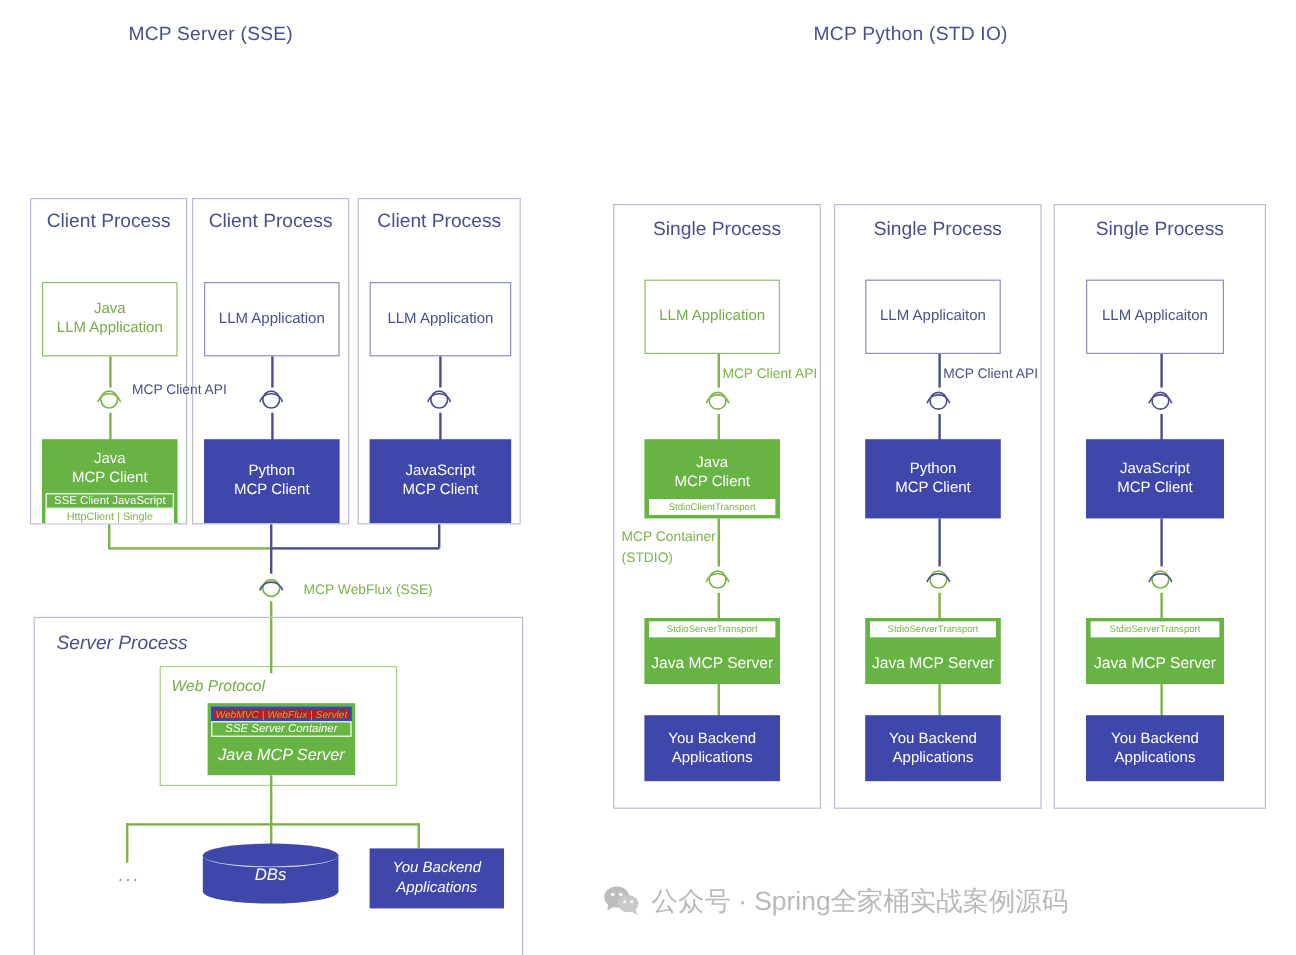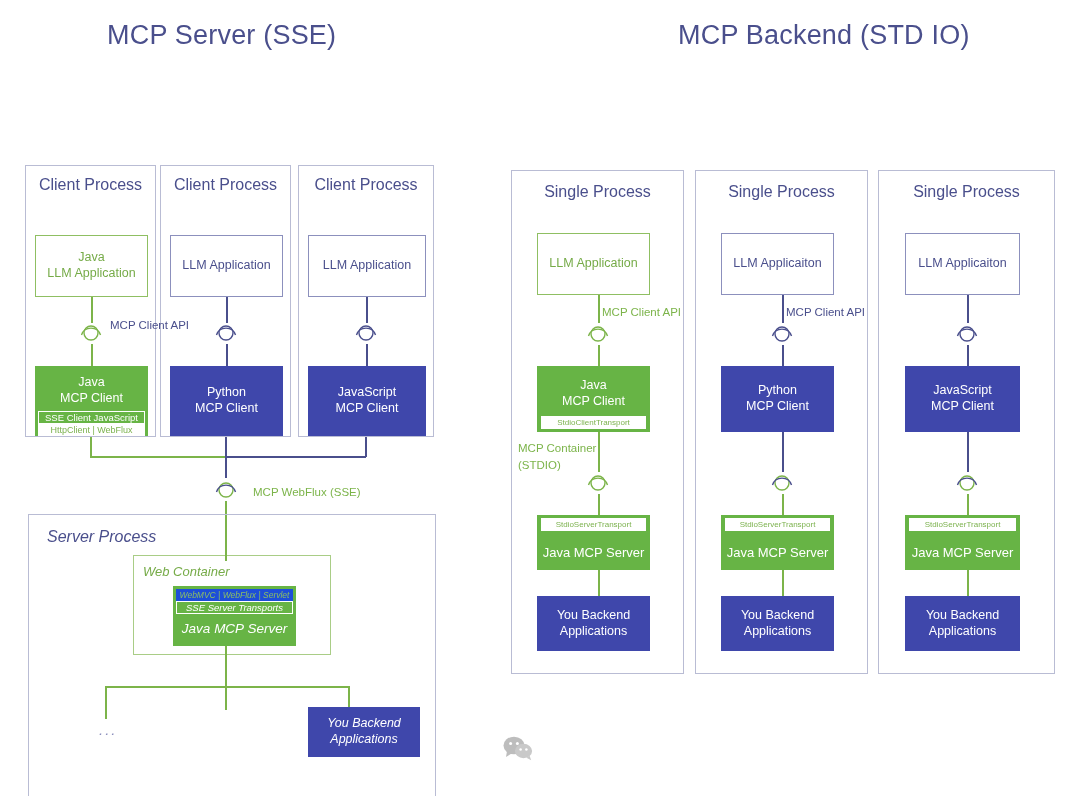--- a/index.html
+++ b/index.html
@@ -8,21 +8,21 @@
     background:#ffffff;
     font-family:"Liberation Sans","DejaVu Sans",sans-serif;
     position:relative;
     overflow:hidden;
     color:#4a4f8c;
   }
   .abs{position:absolute;}
 
   
   .diagram-title{
-    font-size:27px;
+    font-size:16px;
     color:#4a4f8c;
     letter-spacing:.2px;
     white-space:nowrap;
   }
 
   
   .proc-frame{
     position:absolute;
     border:1px solid #b9bcd4;
     background:#ffffff;
@@ -99,24 +99,24 @@
     font-size:9.5px;
     background:transparent;
   }
   .chip-white{              
     background:#ffffff;
     border:1px solid #ffffff;
     color:#7cb24e;
     font-size:9px;
   }
   .chip-white-g{
-    background:#701a75;
+    background:#b91c1c;
     color:#8cbf63;
     font-size:8.5px;
-    border:6px solid #1d4ed8;
+    border:2px solid #1d4ed8;
   }
 
   
   .line-v{position:absolute;width:1.5px;}
   .line-h{position:absolute;height:1.5px;}
   .g{background:#7cb44a;}
   .b{background:#4a4f8c;}
 
   
   .socket{position:absolute;width:30px;height:30px;}
@@ -165,21 +165,21 @@
     color:#b9b9b9;font-size:22px;
     font-family:"Liberation Sans","DejaVu Sans",sans-serif;
     white-space:nowrap;
   }
   .watermark svg{display:block;}
 </style>
 </head>
 <body>
 
 <div class="diagram-title abs" style="left:107px;top:20px;">MCP Server (SSE)</div>
-<div class="diagram-title abs" style="left:678px;top:20px;">MCP Backend (STD IO)</div>
+<div class="diagram-title abs" style="left:678px;top:20px;">MCP Python (STD IO)</div>
 
 <div class="proc-frame clip-panel" style="left:25px;top:165px;width:131px;height:272px;">
   <div class="proc-title" style="top:10px;">Client Process</div>
 
   <div class="box box-outline-green" style="left:9px;top:69px;width:113px;height:62px;">
     <span>Java</span>
     <span>LLM Application</span>
   </div>
 
   <div class="line-v g" style="left:65px;top:131px;height:26px;"></div>
@@ -189,21 +189,21 @@
       <path d="M5.5 17 A10 10 0 0 1 24.5 17" fill="none" stroke="#7cb44a" stroke-width="1.4"></path>
     </svg>
   </div>
   <div class="line-v g" style="left:65px;top:178px;height:24px;"></div>
 
   <div class="box box-solid-green" style="left:9px;top:200px;width:113px;height:70px;justify-content:flex-start;padding-top:9px;">
     <span>Java</span>
     <span>MCP Client</span>
   </div>
   <div class="chip chip-on-green" style="left:12px;top:245px;width:107px;height:13px;">SSE Client JavaScript</div>
-  <div class="chip chip-white" style="left:12px;top:258px;width:107px;height:13px;">HttpClient | WebFlux</div>
+  <div class="chip chip-white" style="left:12px;top:258px;width:107px;height:13px;">HttpClient | Single</div>
 </div>
 
 <div class="proc-frame clip-panel" style="left:160px;top:165px;width:131px;height:272px;">
   <div class="proc-title" style="top:10px;">Client Process</div>
   <div class="box box-outline-blue" style="left:9px;top:69px;width:113px;height:62px;">
     <span>LLM Application</span>
   </div>
   <div class="line-v b" style="left:65px;top:131px;height:26px;"></div>
   <div class="socket" style="left:50px;top:152px;">
     <svg width="30" height="30" viewBox="0 0 30 30">
@@ -255,40 +255,46 @@
     <path d="M5.5 17 A10 10 0 0 1 24.5 17" fill="none" stroke="#4a4f8c" stroke-width="1.4"></path>
   </svg>
 </div>
 <div class="edge-label lbl-green" style="left:253px;top:485px;">MCP WebFlux (SSE)</div>
 <div class="line-v g" style="left:225px;top:501px;height:14px;"></div>
 
 <div class="proc-frame clip-panel" style="left:28px;top:514px;width:408px;height:309px;font-style:italic;">
   <div style="position:absolute;left:18px;top:13px;font-size:16px;color:#4a4f8c;">Server Process</div>
 
   <div class="container-green" style="position:absolute;left:104px;top:40px;width:198px;height:100px;box-sizing:border-box;">
-    <div class="container-label" style="left:9px;top:8px;">Web Container</div>
+    <div class="container-label" style="left:9px;top:8px;">Web Protocol</div>
   </div>
 
   <div class="line-v g" style="left:196px;top:0px;height:46px;"></div>
 
   <div class="box box-solid-green" style="left:144px;top:71px;width:123px;height:60px;justify-content:flex-end;padding-bottom:8px;">
     <span style="font-size:13.5px;">Java MCP Server</span>
   </div>
   <div class="chip chip-white-g" style="left:147px;top:74px;width:117px;height:12px;">WebMVC | WebFlux | Servlet</div>
-  <div class="chip chip-on-green" style="left:147px;top:86px;width:117px;height:13px;">SSE Server Transports</div>
+  <div class="chip chip-on-green" style="left:147px;top:86px;width:117px;height:13px;">SSE Server Container</div>
 
   <div class="line-v g" style="left:196px;top:131px;height:41px;"></div>
 
   <div class="line-h g" style="left:76px;top:171px;width:244px;"></div>
   <div class="line-v g" style="left:76px;top:171px;height:33px;"></div>
   <div class="line-v g" style="left:196px;top:171px;height:24px;"></div>
   <div class="line-v g" style="left:319px;top:171px;height:21px;"></div>
 
   <div class="ellipsis" style="left:70px;top:206px;">...</div>
 
+  <div class="db" style="left:140px;top:188px;width:113px;height:50px;">
+    <div class="db-body"></div>
+    <div class="db-bottom"></div>
+    <div class="db-top"></div>
+    <div class="db-text">DBs</div>
+  </div>
 
   <div class="box box-solid-blue" style="left:279px;top:192px;width:112px;height:50px;">
     <span>You Backend</span>
     <span>Applications</span>
   </div>
 </div>
 
 <div class="proc-frame clip-panel" style="left:511px;top:170px;width:173px;height:504px;">
   <div class="proc-title" style="top:12px;">Single Process</div>
 
@@ -423,13 +429,14 @@
       <ellipse cx="11" cy="9.5" rx="10.5" ry="8.8" fill="#bdbdbd"></ellipse>
       <polygon points="4,15 3,21 8.5,17.5" fill="#bdbdbd"></polygon>
       <circle cx="7.6" cy="7.4" r="1.5" fill="#ffffff"></circle>
       <circle cx="14.4" cy="7.4" r="1.5" fill="#ffffff"></circle>
       <ellipse cx="20.5" cy="15" rx="8.6" ry="7.2" fill="#c9c9c9"></ellipse>
       <polygon points="26.5,19.5 28.2,24.3 23.5,21.8" fill="#c9c9c9"></polygon>
       <circle cx="17.6" cy="13.4" r="1.25" fill="#ffffff"></circle>
       <circle cx="23.4" cy="13.4" r="1.25" fill="#ffffff"></circle>
     </svg>
   </span>
+  <span>公众号 · Spring全家桶实战案例源码</span>
 </div>
 
 </body></html>

